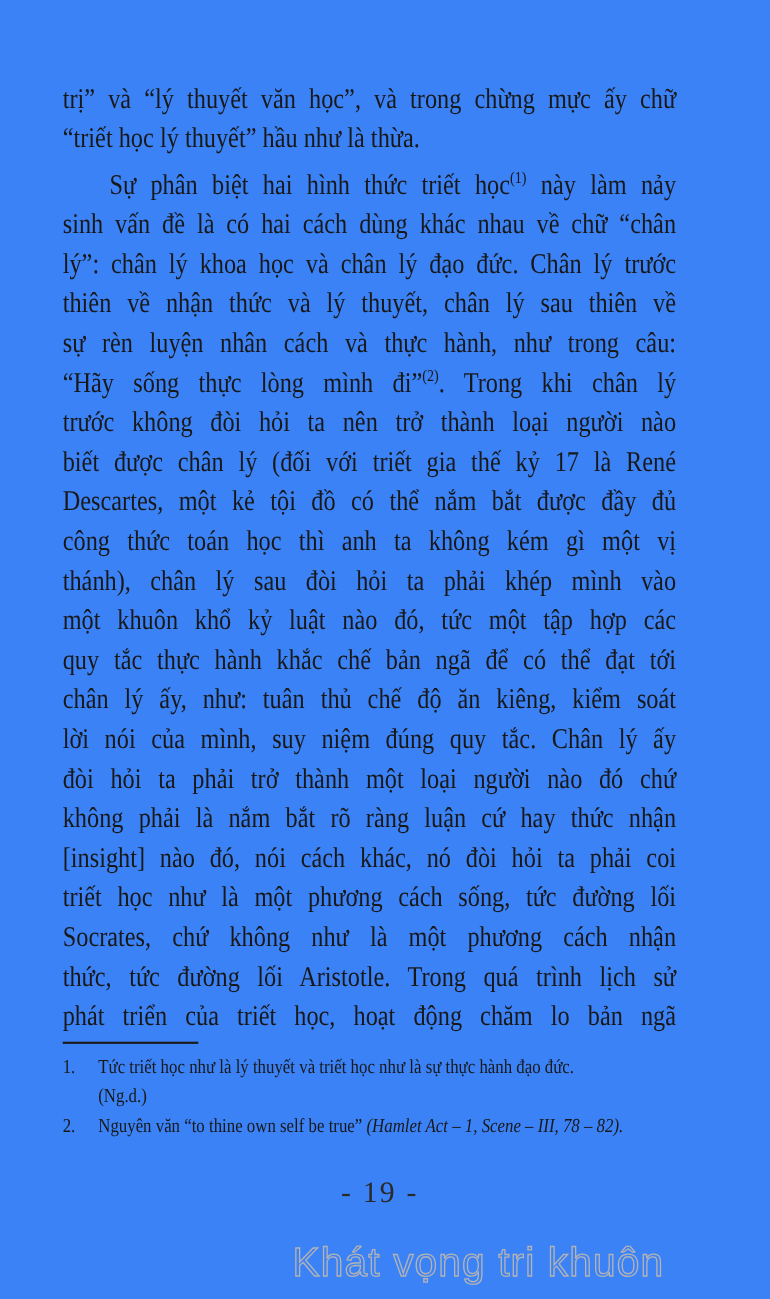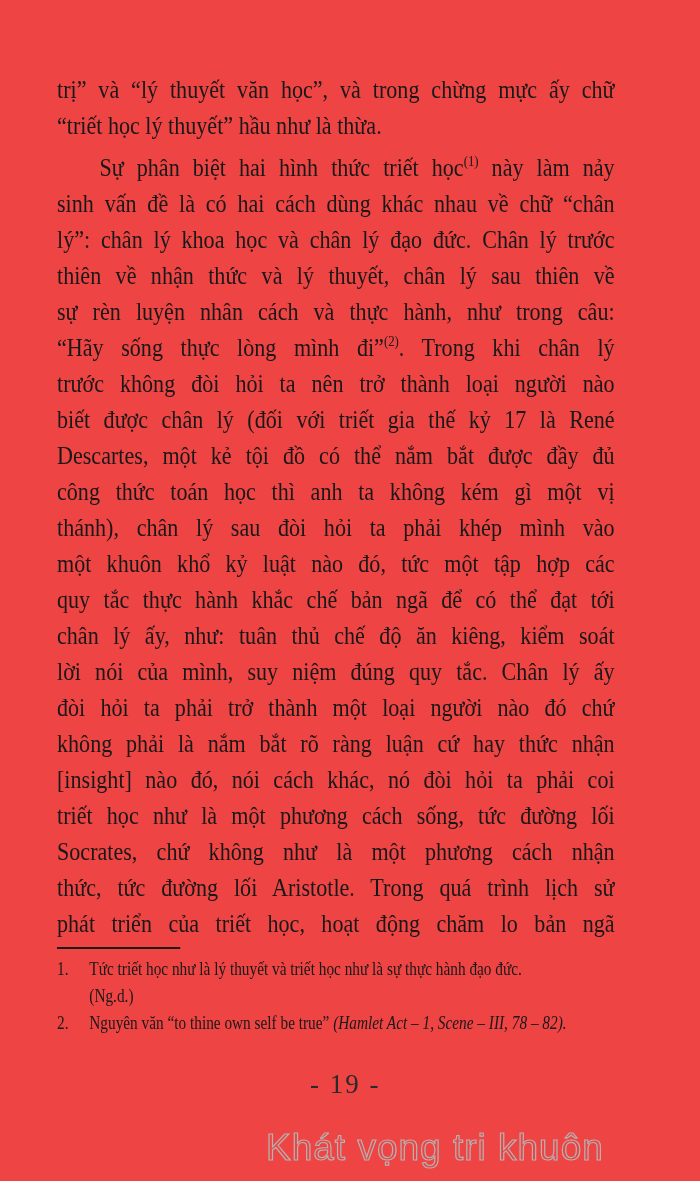--- a/index.html
+++ b/index.html
@@ -1,19 +1,19 @@
 <!DOCTYPE html>
 <html><head>
 <meta charset="utf-8">
 <style>
   html,body { margin:0; padding:0; }
   .page {
     position:relative;
     width:700px; height:1181px;
-    background:#ef4444;
+    background:#3b82f6;
     overflow:hidden;
     font-family:"Liberation Serif","DejaVu Serif",serif;
     color:#181818;
   }
   
   .content {
     position:absolute; left:57px; top:72px; width:656px;
     transform:scaleX(0.85); transform-origin:0 0;
   }
   .ln {

